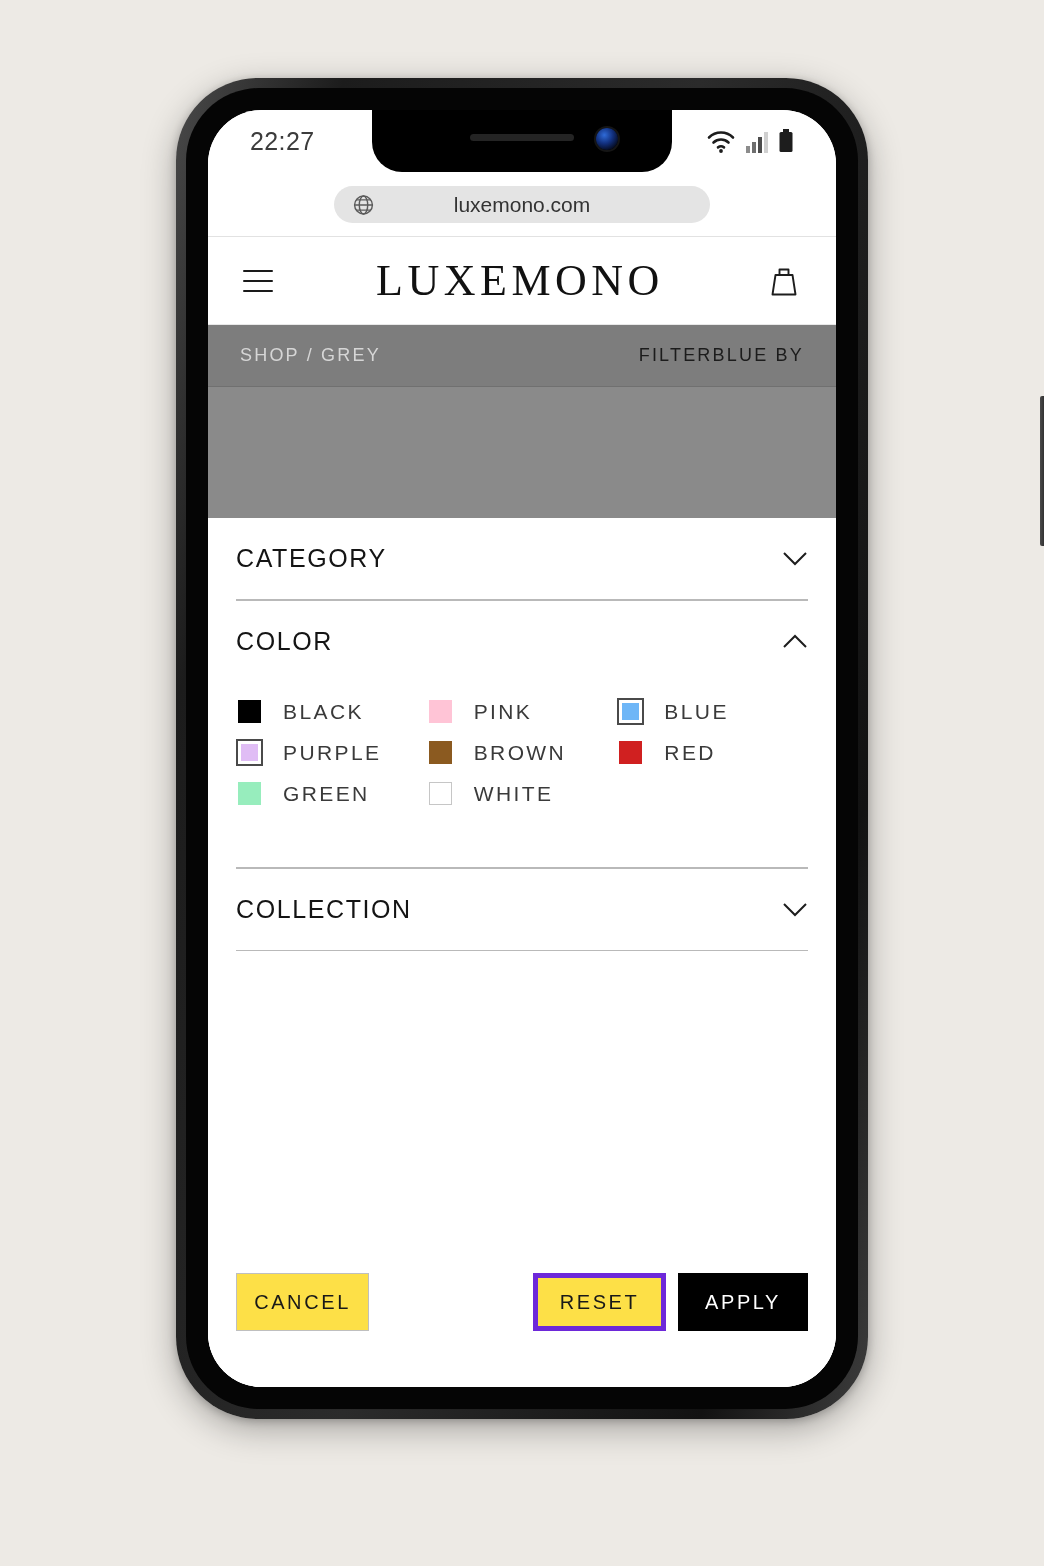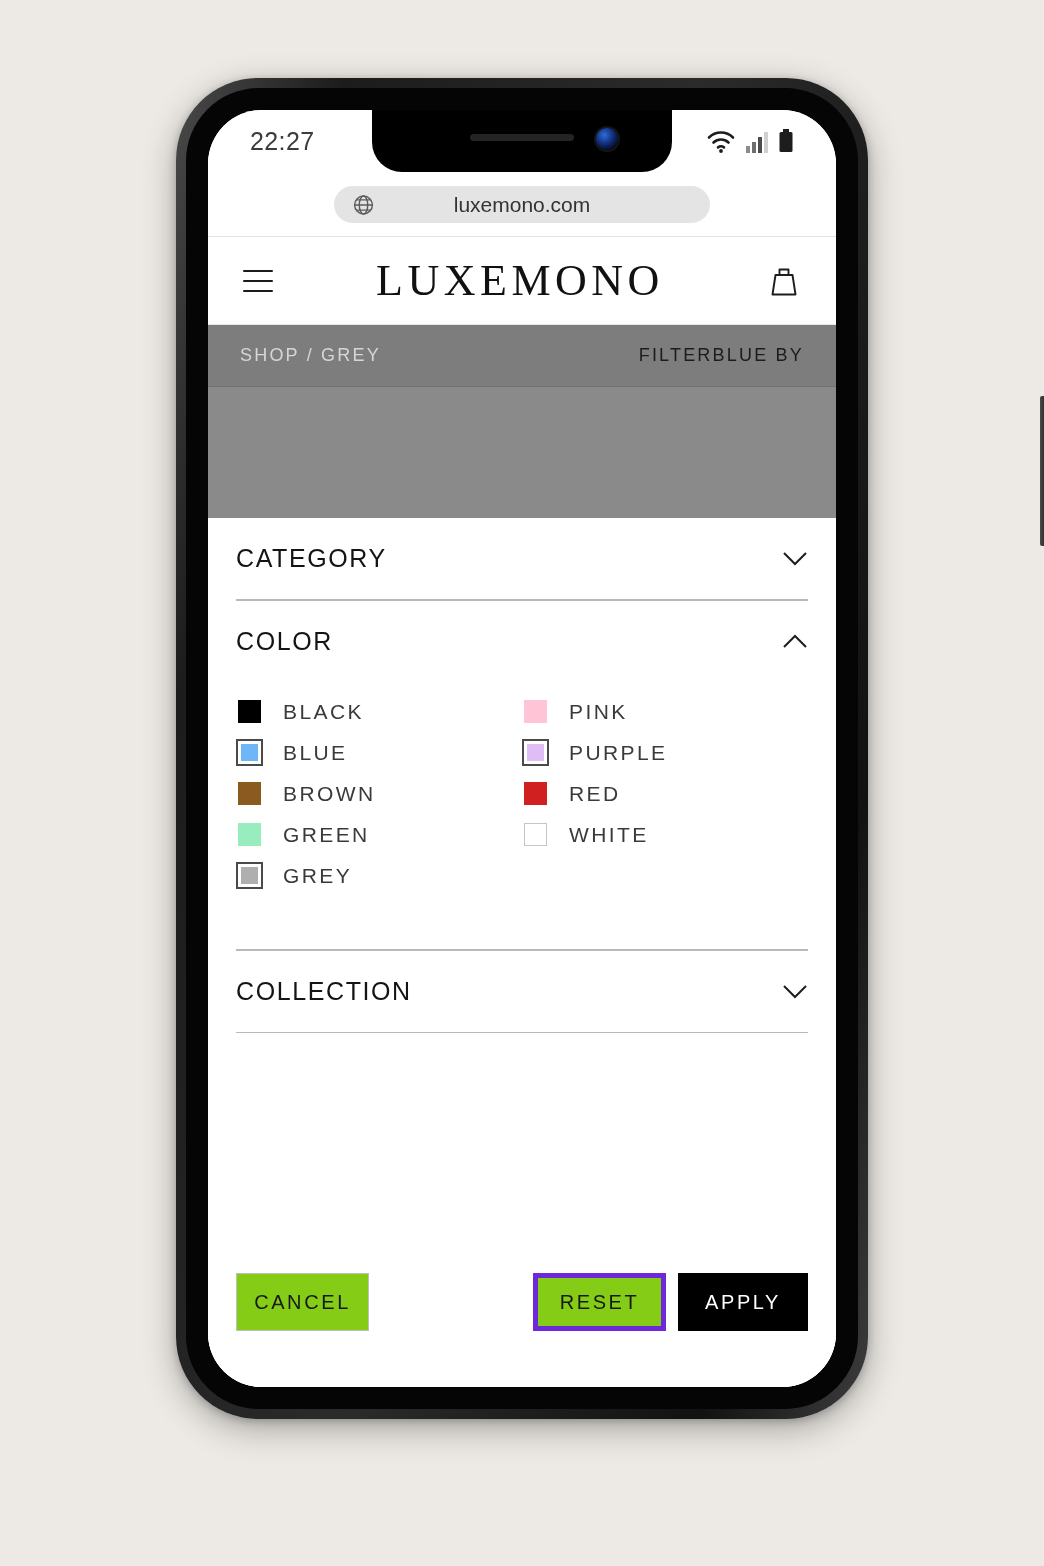--- a/index.html
+++ b/index.html
@@ -124,21 +124,21 @@
   .acc-row {
     display:flex; align-items:center; justify-content:space-between;
     height:81px; cursor:pointer;
   }
   .acc-title { font-size:25px; letter-spacing:1.6px; color:#141414; }
   .chev { width:26px; height:15px; }
   .divider { height:1px; background:#b9b9b9; }
 
   
   .color-grid {
-    display:grid; grid-template-columns:1fr 1fr; row-gap:14px;
+    display:grid; grid-template-columns:1fr 1fr 1fr; row-gap:14px;
     padding:16px 0 60px 0;
   }
   .color-item { display:flex; align-items:center; gap:20px; height:27px; cursor:pointer; }
   .sw-outer {
     width:27px; height:27px; flex:0 0 27px;
     display:flex; align-items:center; justify-content:center;
     border:1px solid transparent; padding:0;
   }
   .sw-outer.selected { border:2px solid #4a4a4a; padding:3px; }
   .sw {
@@ -148,21 +148,21 @@
   .sw.bordered { border:1px solid #c6c6c6; }
   .color-label { font-size:21px; letter-spacing:2.4px; color:#3a3a3a; }
 
   
   .panel-footer {
     display:flex; align-items:center; justify-content:space-between;
     padding:0 28px 56px 28px; background:#fff;
   }
   .btn {
     height:58px; display:flex; align-items:center; justify-content:center;
-    font-size:20px; letter-spacing:2.6px; cursor:pointer; background:#84cc16;
+    font-size:20px; letter-spacing:2.6px; cursor:pointer; background:#fde047;
   }
   .btn-cancel { width:133px; border:1px solid #bfbfbf; color:#181818; }
   .right-btns { display:flex; gap:12px; }
   .btn-reset { width:133px; border:5px solid #6d28d9; color:#181818; }
   .btn-apply { width:130px; background:#000; color:#fff; border:1px solid #000; }
 </style>
 </head>
 <body>
 
 <div class="stage">
@@ -316,26 +316,20 @@
                   </span>
                 <span class="color-label">GREEN</span>
               </div>
               <div class="color-item">
                 <span class="sw-outer">
                   <span class="sw bordered" style="background:#FFFFFF"></span>
                   </span>
                 <span class="color-label">WHITE</span>
               </div>
 
-              <div class="color-item">
-                <span class="sw-outer selected">
-                  <span class="sw" style="background:#AFAFAF"></span>
-                  </span>
-                <span class="color-label">GREY</span>
-              </div>
             </div>
 
             <div class="divider"></div>
 
             <div class="divider"></div>
 
             <div class="acc-row">
               <span class="acc-title">COLLECTION</span>
               <svg class="chev" viewBox="0 0 26 15">
                 <path d="M2 2 L13 13 L24 2" fill="none" stroke="#1d1d1d" stroke-width="2"></path>

